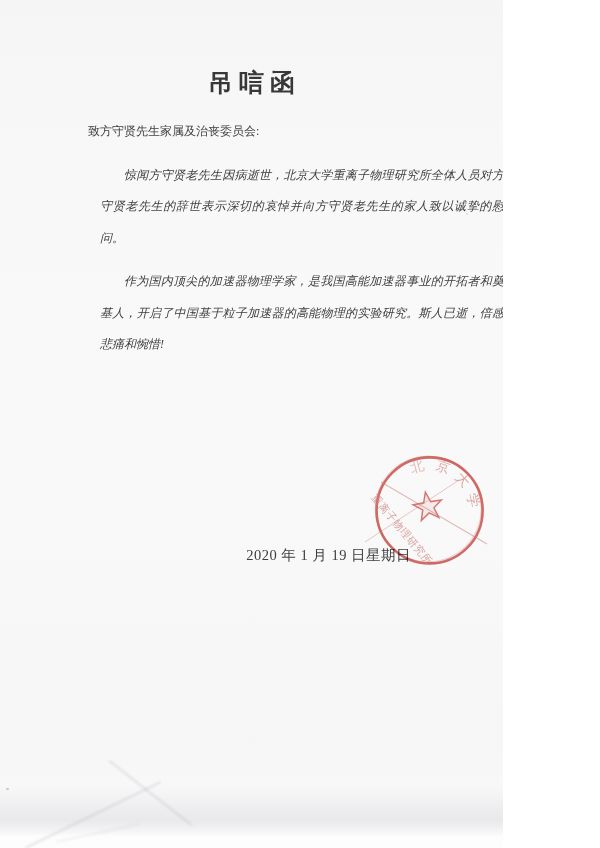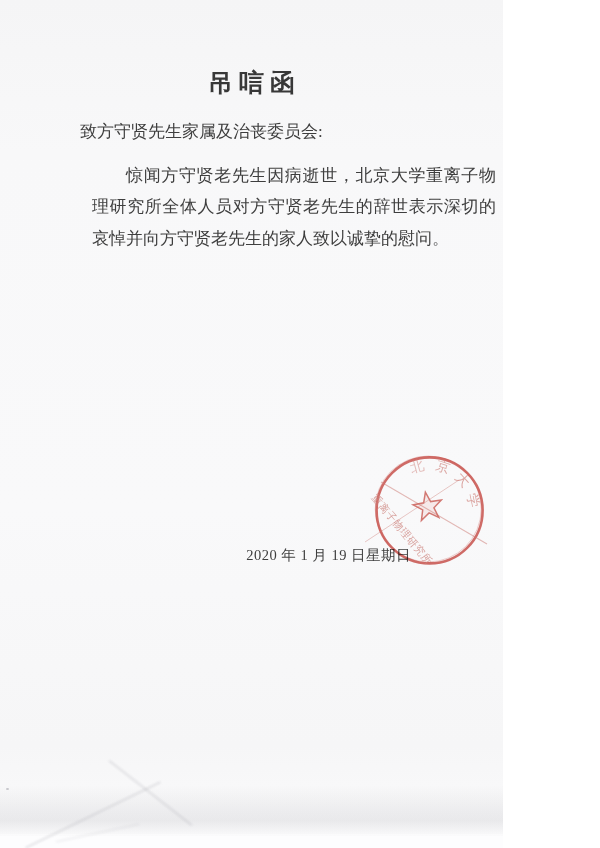--- a/index.html
+++ b/index.html
@@ -24,31 +24,32 @@
     margin: 0;
     text-align: center;
     font-size: 25px;
     font-weight: 700;
     letter-spacing: 6px;
     text-indent: 6px;
     color: #383838;
   }
   .body-text {
     position: absolute;
-    left: 80px;
+    left: 88px;
     top: 116px;
     width: 428px;
-    font-size: 17px;
+    font-size: 12px;
     line-height: 31.5px;
     text-align: justify;
     color: #3e3e3e;
   }
   .body-text p {
     margin: 12px;
     text-indent: 2em;
+    font-style: italic;
   }
   .salutation {
     text-indent: 0;
   }
   .signature {
     position: absolute;
     top: 464px;
     right: 97px;
     font-size: 14px;
     letter-spacing: 0.5px;
@@ -112,20 +113,21 @@
 </head>
 <body>
 
 <div class="paper">
 
   <h1 class="title">吊唁函</h1>
 
   <div class="body-text">
     <div class="salutation">致方守贤先生家属及治丧委员会:</div>
     <p>惊闻方守贤老先生因病逝世，北京大学重离子物理研究所全体人员对方守贤老先生的辞世表示深切的哀悼并向方守贤老先生的家人致以诚挚的慰问。</p>
+    <p>作为国内顶尖的加速器物理学家，是我国高能加速器事业的开拓者和奠基人，开启了中国基于粒子加速器的高能物理的实验研究。斯人已逝，倍感悲痛和惋惜!</p>
   </div>
 
   <div class="date">2020 年 1 月 19 日星期日</div>
 
   <svg class="seal" viewBox="0 0 144 144" xmlns="http://www.w3.org/2000/svg">
 
     <circle cx="72.6" cy="72.4" r="53" fill="none" stroke="#c8443e" stroke-width="2.6" opacity="0.85"></circle>
     <circle cx="71.2" cy="71.0" r="53" fill="none" stroke="#c8443e" stroke-width="1" opacity="0.28"></circle>
 
     <line x1="24" y1="44" x2="130" y2="106" stroke="#cd6f67" stroke-width="1.1" opacity="0.5"></line>

